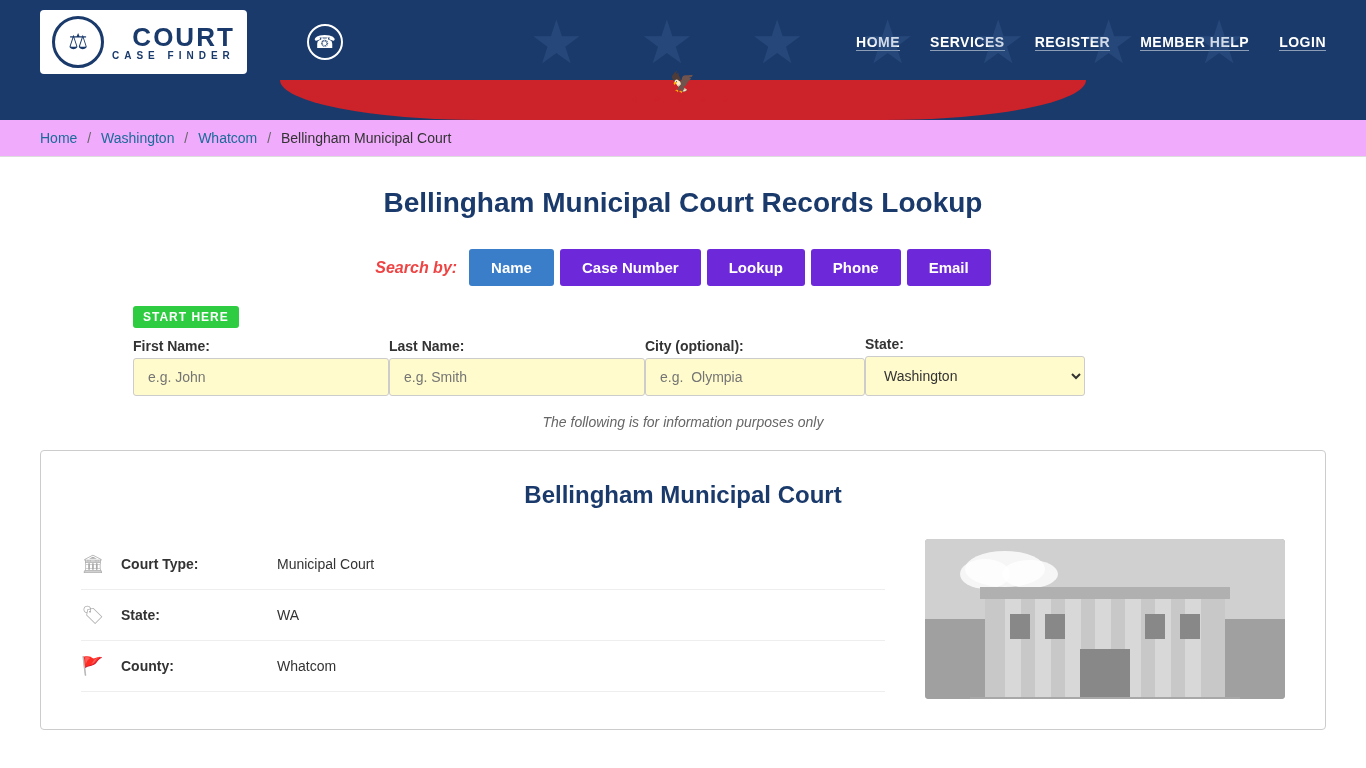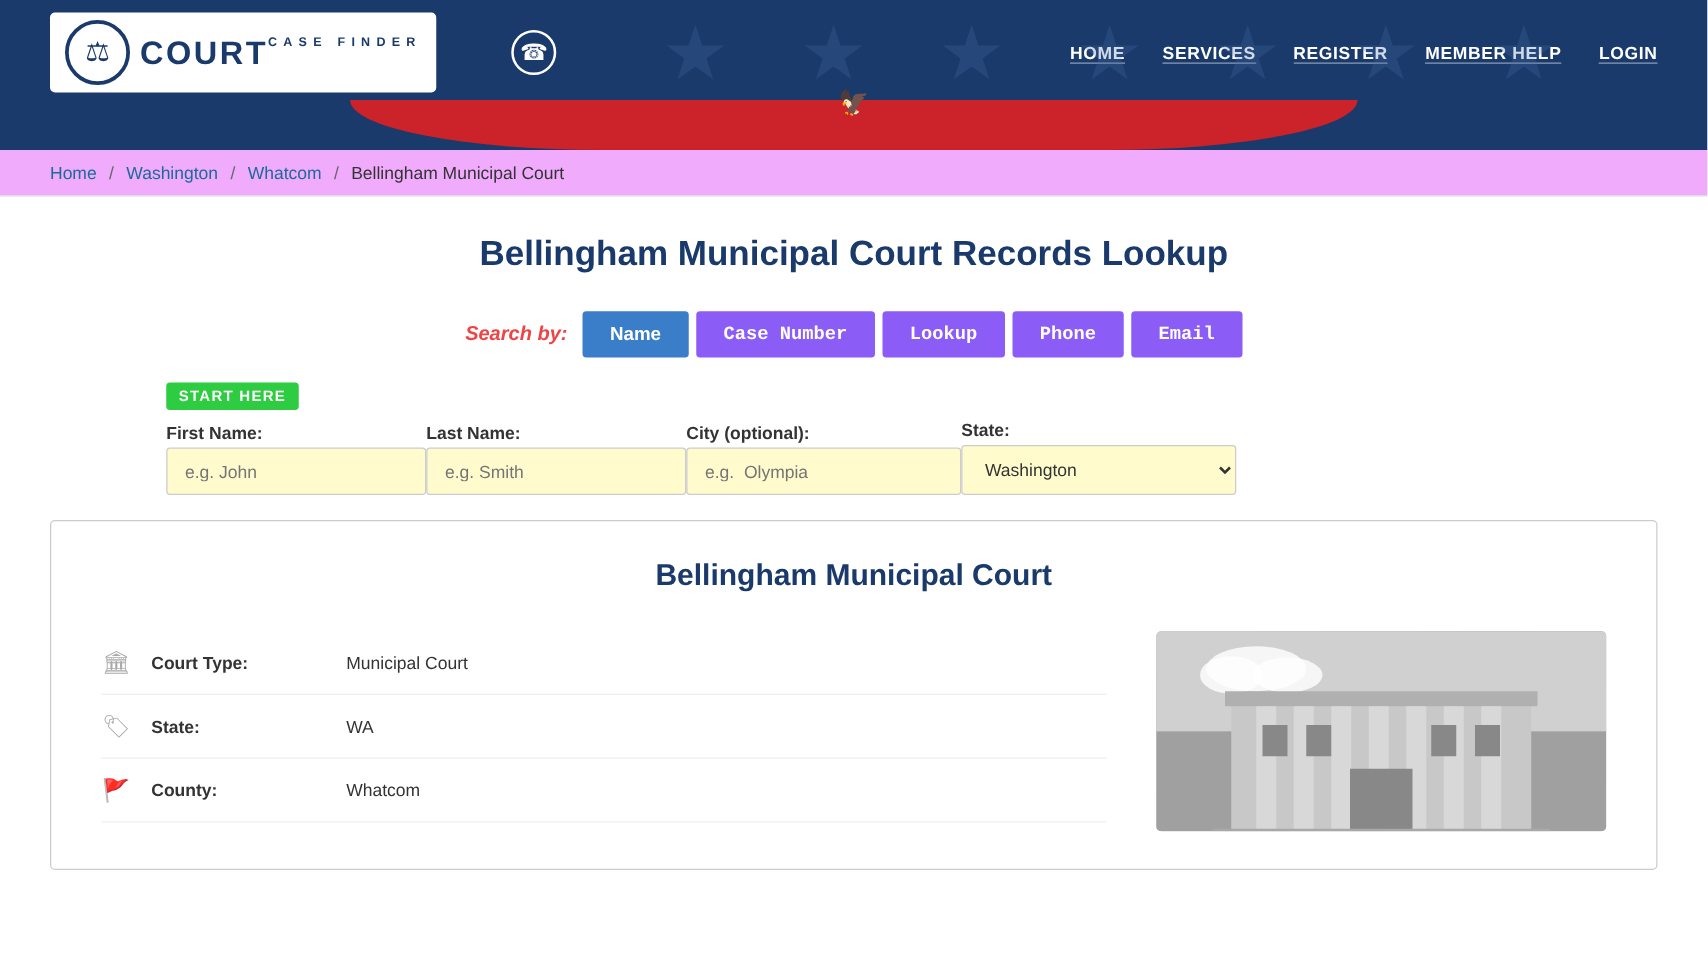--- a/index.html
+++ b/index.html
@@ -44,21 +44,22 @@
       border-radius: 50%;
       border: 3px solid #1a3a6b;
       display: flex;
       align-items: center;
       justify-content: center;
       font-size: 22px;
       color: #1a3a6b;
     }
     .logo-text-area {
       display: flex;
-      flex-direction: row;
+      flex-direction: column;
+      align-items: flex-end;
     }
     .logo-court {
       font-size: 26px;
       font-weight: 900;
       color: #1a3a6b;
       letter-spacing: 2px;
       line-height: 1;
     }
     .logo-case-finder {
       font-size: 10px;
@@ -162,23 +163,22 @@
       font-weight: bold;
       border: none;
       cursor: pointer;
       border-radius: 3px;
     }
     .tab-active {
       background: #3a7dc9;
       color: white;
     }
     .tab-inactive {
-      background: #8b5cf6;
-      color: white;
-      font-family: Liberation Mono, monospace;
+      background: #6d28d9;
+      color: white;
     }
 
     
     .form-area {
       position: relative;
       max-width: 1100px;
       margin: 0 auto;
     }
     .start-here-badge {
       background: #2ecc40;
@@ -205,21 +205,21 @@
       font-size: 14px;
       font-weight: bold;
       color: #333;
     }
     .text-input {
       padding: 10px 14px;
       font-size: 14px;
       border: 1px solid #ccc;
       background: #fffbcc;
       border-radius: 3px;
-      width: 208px;
+      width: 256px;
       color: #999;
     }
     .text-input.city-input { width: 220px; }
     .state-select {
       padding: 10px 14px;
       font-size: 14px;
       border: 1px solid #ccc;
       background: #fffbcc;
       border-radius: 3px;
       width: 220px;
@@ -387,20 +387,21 @@
         <select class="state-select">
           <option value="WA">Washington</option>
           <option value="AL">Alabama</option>
           <option value="AK">Alaska</option>
           <option value="AZ">Arizona</option>
           <option value="CA">California</option>
           <option value="OR">Oregon</option>
         </select>
       </div>
     </div>
+    <p class="info-note">The following is for information purposes only</p>
   </div>
 
   <div class="court-info-box">
     <h2 class="court-info-title">Bellingham Municipal Court</h2>
     <div class="court-details">
       <div class="court-details-left">
         <div class="detail-row">
           <span class="detail-icon">🏛</span>
           <span class="detail-label">Court Type:</span>
           <span class="detail-value">Municipal Court</span>

